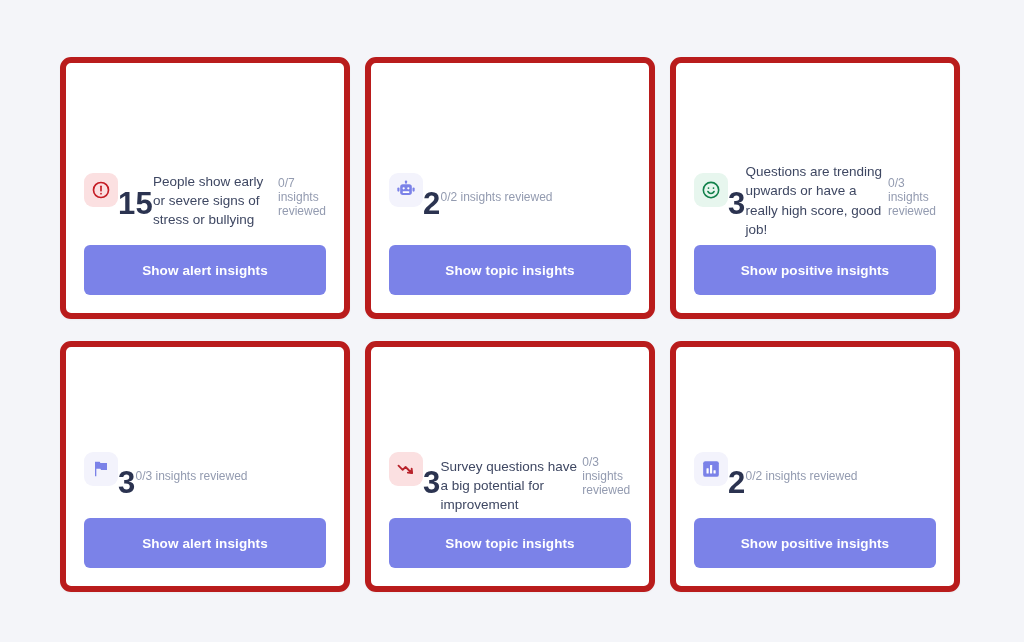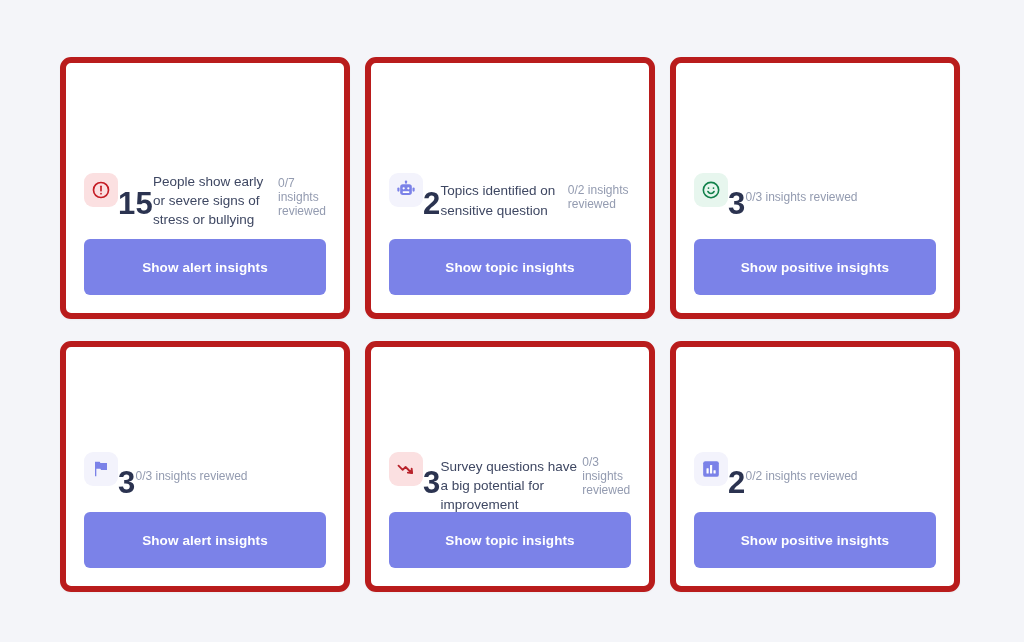--- a/index.html
+++ b/index.html
@@ -68,21 +68,21 @@
     color: #939bb0;
     text-align: left;
     margin-top: 14px;
   }
 
   .card-action-button {
     position: absolute;
     left: 18px;
     right: 18px;
     bottom: 18px;
-    height: 56px;
+    height: 50px;
     border: none;
     border-radius: 6px;
     background: #7b82e8;
     color: #ffffff;
     font-family: "Liberation Sans", sans-serif;
     font-size: 13.5px;
     font-weight: bold;
     cursor: pointer;
     letter-spacing: 0.1px;
   }
@@ -121,37 +121,37 @@
           <rect x="5" y="5" width="14" height="13" rx="3.2"></rect>
           <rect x="1.6" y="9" width="2.6" height="5" rx="1.3"></rect>
           <rect x="19.8" y="9" width="2.6" height="5" rx="1.3"></rect>
           <circle cx="9.2" cy="10" r="1.35" fill="#ffffff"></circle>
           <circle cx="14.8" cy="10" r="1.35" fill="#ffffff"></circle>
           <rect x="8" y="13.4" width="8" height="2.2" rx="0.8" fill="#ffffff"></rect>
         </svg>
       </span>
     </div>
     <div class="metric-value">2</div>
-    <div class="metric-title">Topics identified on sensitive question</div>
     <div class="reviewed-status">0/2 insights reviewed</div>
     <button class="card-action-button">Show topic insights</button>
   </div>
 
   <div class="insight-card">
     <div class="icon-badge" style="background:#e7f6ee;">
       <span>
         <svg width="20" height="20" viewBox="0 0 24 24" fill="none" stroke="#12814b" stroke-width="1.9" stroke-linecap="round">
           <circle cx="12" cy="12" r="9.2"></circle>
           <path d="M8.3 13.8c0.9 1.5 2.2 2.3 3.7 2.3s2.8-0.8 3.7-2.3"></path>
           <circle cx="9" cy="9.6" r="1.05" fill="#12814b" stroke="none"></circle>
           <circle cx="15" cy="9.6" r="1.05" fill="#12814b" stroke="none"></circle>
         </svg>
       </span>
     </div>
     <div class="metric-value">3</div>
+    <div class="metric-title">Questions are trending upwards or have a really high score, good job!</div>
     <div class="reviewed-status">0/3 insights reviewed</div>
     <button class="card-action-button">Show positive insights</button>
   </div>
 
   <div class="insight-card">
     <div class="icon-badge" style="background:#f3f3fc;">
       <span>
         <svg width="20" height="20" viewBox="0 0 24 24" fill="#7b82e8">
           <path d="M4.8 3.2h5.6l0.9 1.7h7.9v8.4h-7.1l-0.9-1.7H6.4v9.2H4.8z"></path>
         </svg>

